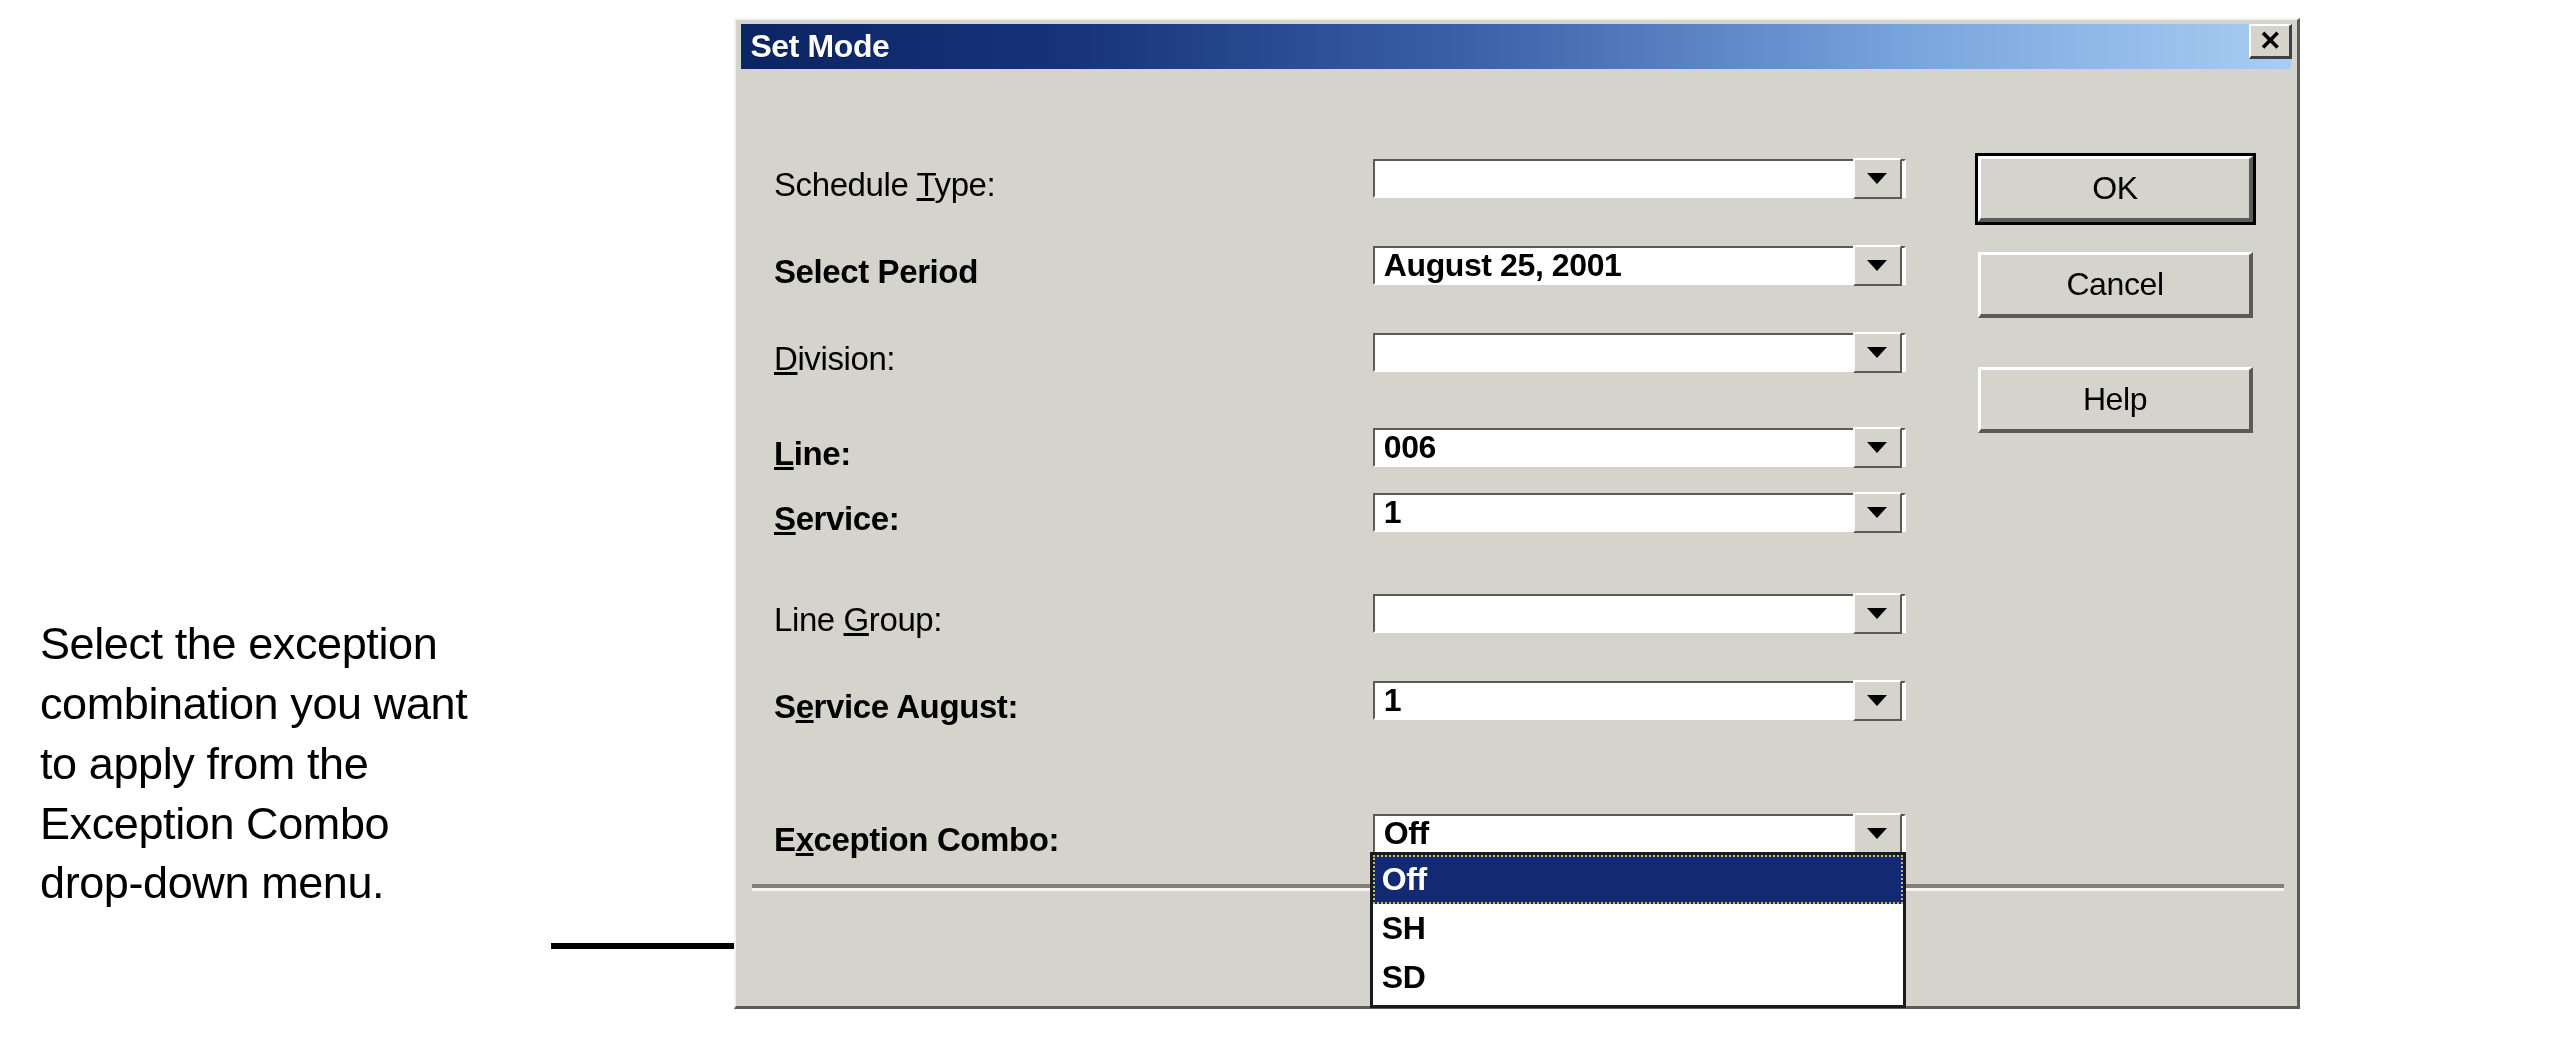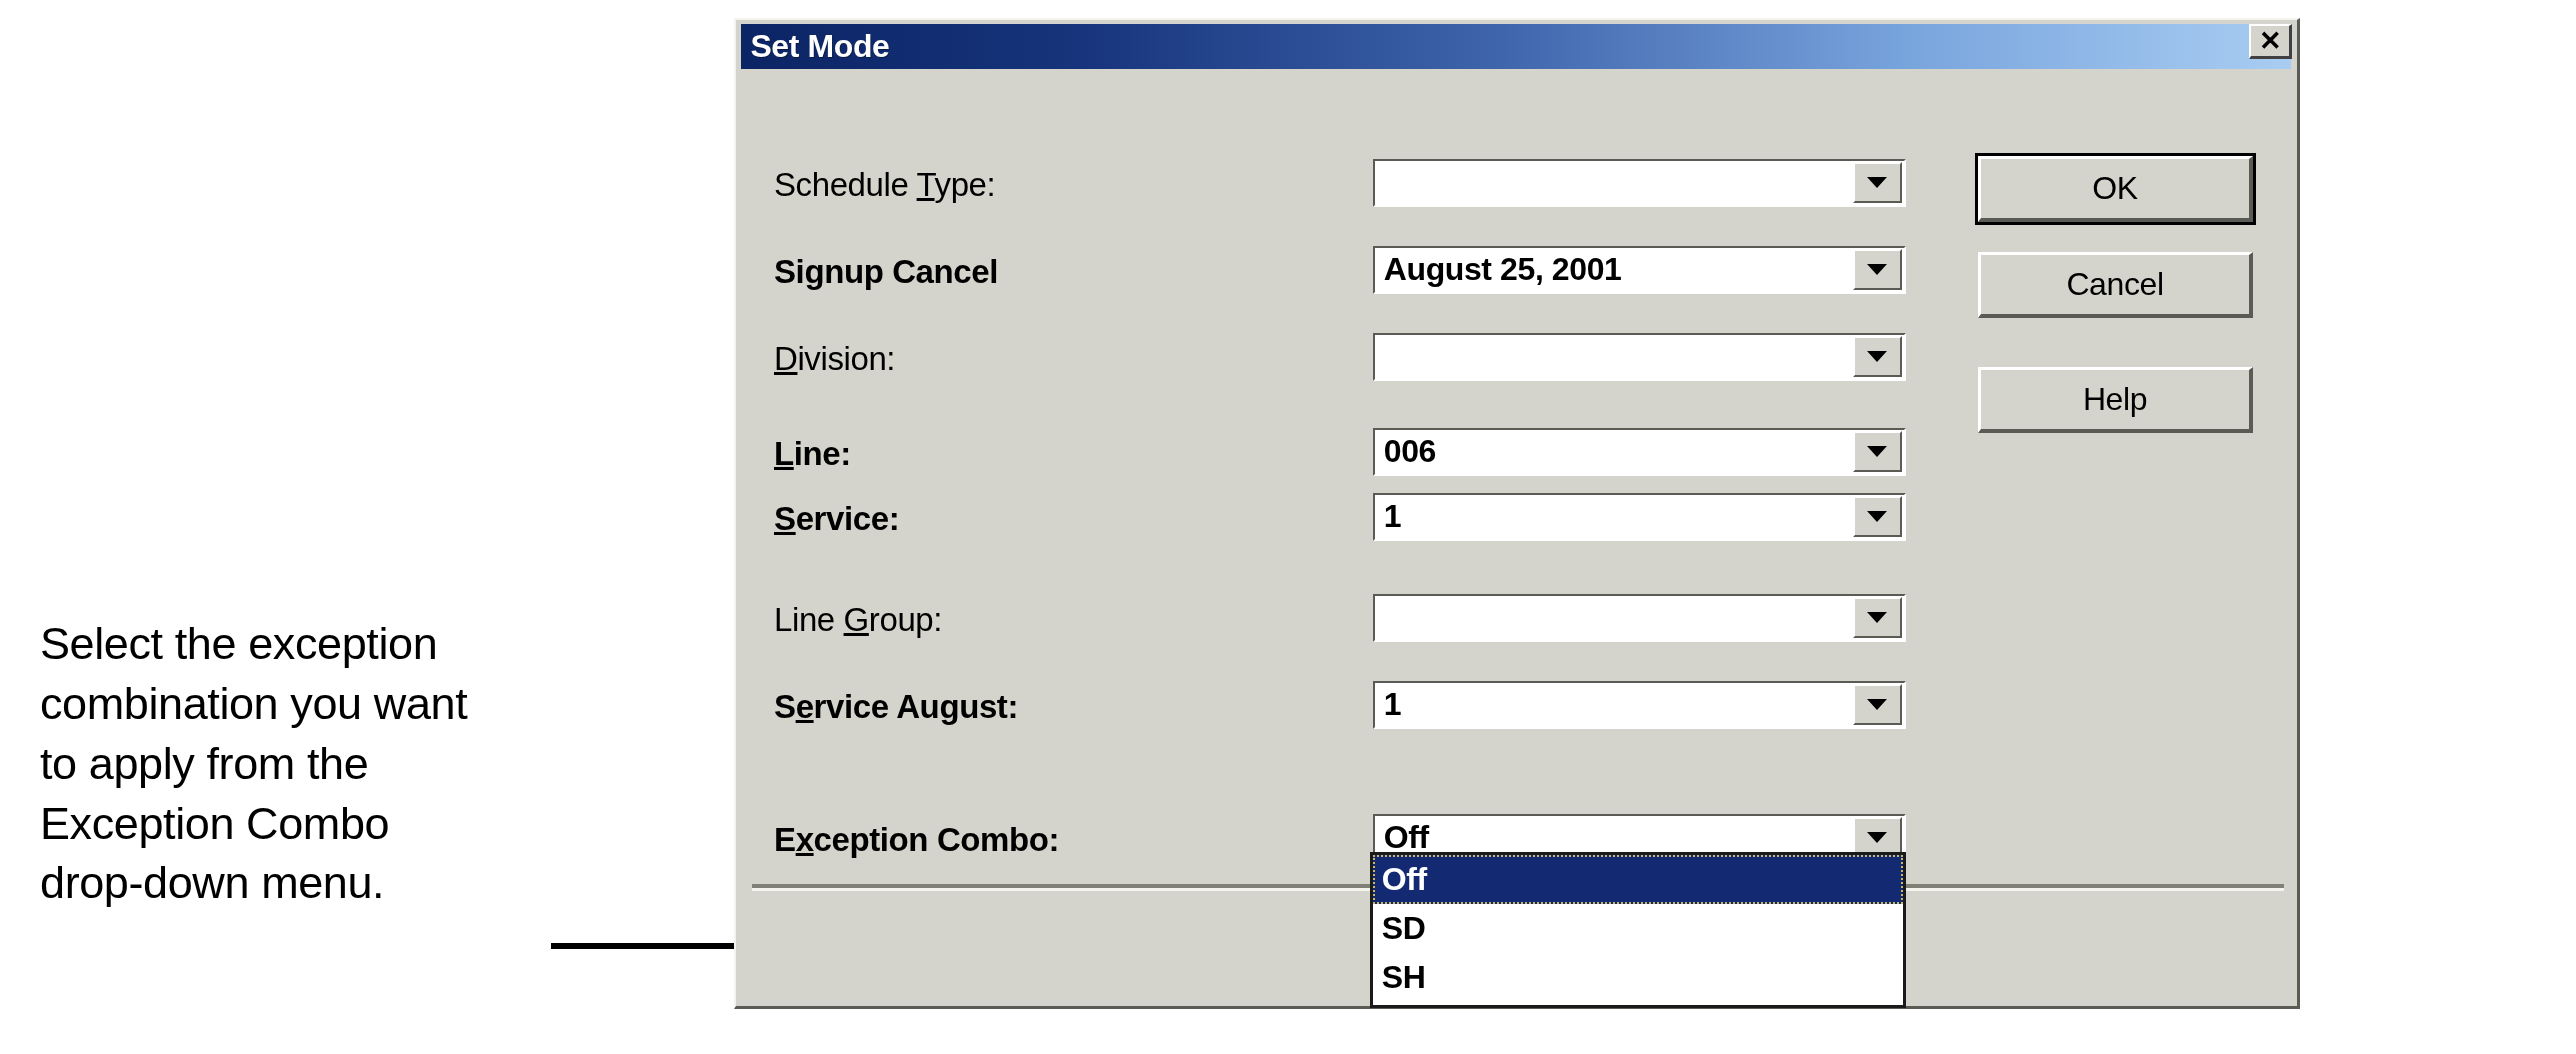--- a/index.html
+++ b/index.html
@@ -100,21 +100,21 @@
     color: #000000;
     white-space: nowrap;
     letter-spacing: -0.4px;
   }
   .field-label.bold { font-weight: bold; }
   .field-label u { text-decoration: underline; text-underline-offset: 2.4px; }
 
   .combo {
     position: absolute;
     left: 637px; top: 0;
-    width: 533px; height: 48px;
+    width: 533px; height: 39px;
     background: #ffffff;
     border-top: 2.4px solid #5b5b55;
     border-left: 2.4px solid #5b5b55;
     border-right: 2.4px solid #ffffff;
     border-bottom: 2.4px solid #ffffff;
     box-sizing: border-box;
     display: flex; align-items: center;
   }
   .combo-value {
     flex: 1;
@@ -226,21 +226,21 @@
       <div class="field-label"><span>Schedule </span><u>T</u><span>ype:</span></div>
       <div class="combo">
         <span class="combo-value"></span>
         <span class="combo-arrow">
             <i></i>
           </span>
       </div>
     </div>
 
     <div class="field-row" style="top:170px;">
-      <div class="field-label bold"><span>Signup Cancel</span><u></u><span></span></div>
+      <div class="field-label bold"><span>Select Period</span><u></u><span></span></div>
       <div class="combo">
         <span class="combo-value">August 25, 2001</span>
         <span class="combo-arrow">
             <i></i>
           </span>
       </div>
     </div>
 
     <div class="field-row" style="top:257px;">
       <div class="field-label"><span></span><u>D</u><span>ivision:</span></div>
@@ -303,19 +303,19 @@
     </div>
 
     <div id="separator"></div>
 
     <div class="dlg-button default" style="top:80px;">OK</div>
     <div class="dlg-button" style="top:176px;">Cancel</div>
     <div class="dlg-button" style="top:275px;margin-top:16px;">Help</div>
 
     <div id="dropdown-list">
       <div class="dropdown-option selected">Off</div>
+      <div class="dropdown-option">SH</div>
       <div class="dropdown-option">SD</div>
-      <div class="dropdown-option">SH</div>
     </div>
 
   </div>
 </div>
 
 
 </body></html>

